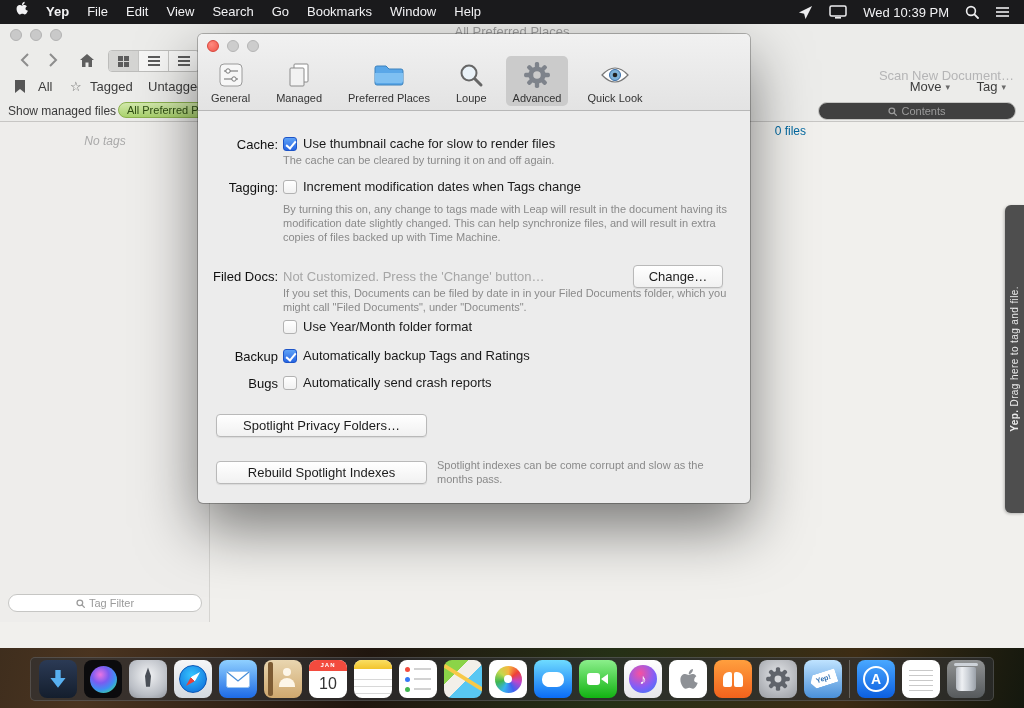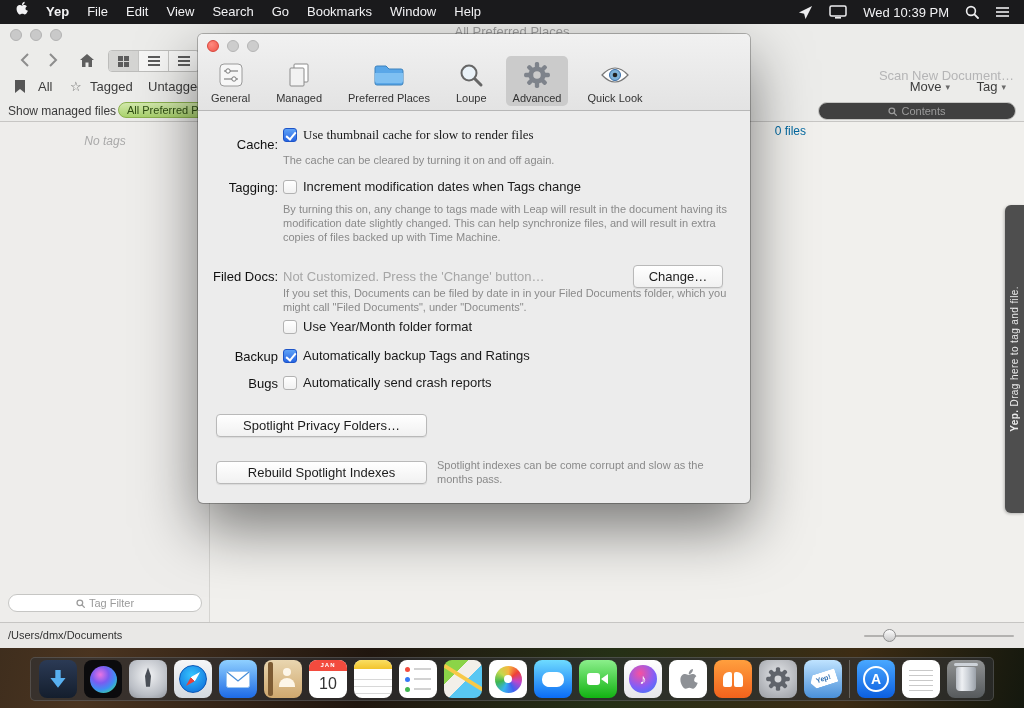--- a/index.html
+++ b/index.html
@@ -303,26 +303,20 @@
               <line x1="9.4" y1="9.4" x2="13" y2="13" stroke="#9b9b9b" stroke-width="2" stroke-linecap="round"></line>
             </svg>
           <span>Tag Filter</span>
         </div>
       </div>
       <div class="dragstrip">
         <span class="vtext"><b>Yep.</b><span> Drag here to tag and file.</span></span>
       </div>
     </div>
 
-    <div class="mw-status">
-      <div class="pathtext">/Users/dmx/Documents</div>
-      <div class="zoomslider">
-        <div class="zoomknob"></div>
-      </div>
-    </div>
   </div>
 
   <div class="prefs">
     <div class="p-top">
       <div class="p-tl">
         <div class="dot red"></div>
         <div class="dot gray"></div>
         <div class="dot gray"></div>
       </div>
       <div class="ptabs">
@@ -389,21 +383,21 @@
               </svg>
           </span>
           <span class="plabel">Quick Look</span>
         </div>
       </div>
     </div>
 
     <div class="p-body">
 
       <div class="flabel" style="top:26px;">Cache:</div>
-      <div class="cbrow" style="left:85px; top:16px;font-family:Liberation Serif, serif;">
+      <div class="cbrow" style="left:85px; top:25px;">
         <span class="cb checked"></span>
         <span>Use thumbnail cache for slow to render files</span>
       </div>
       <div class="help" style="left:85px; top:42px; width:450px;">The cache can be cleared by turning it on and off again.</div>
 
       <div class="flabel" style="top:69px;">Tagging:</div>
       <div class="cbrow" style="left:85px; top:68px;">
         <span class="cb"></span>
         <span>Increment modification dates when Tags change</span>
       </div>

